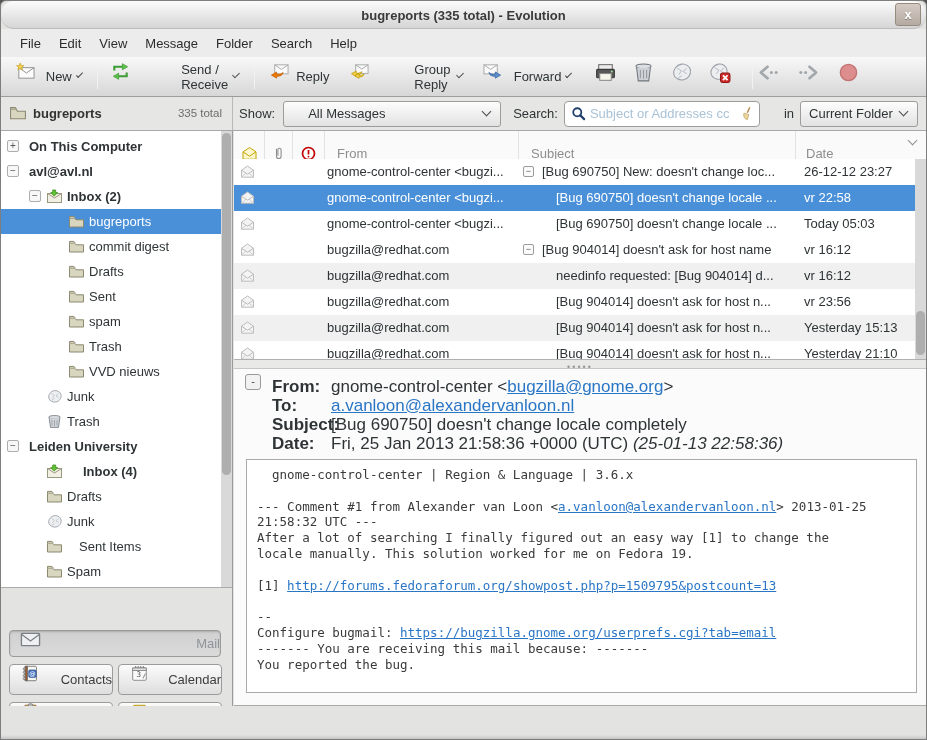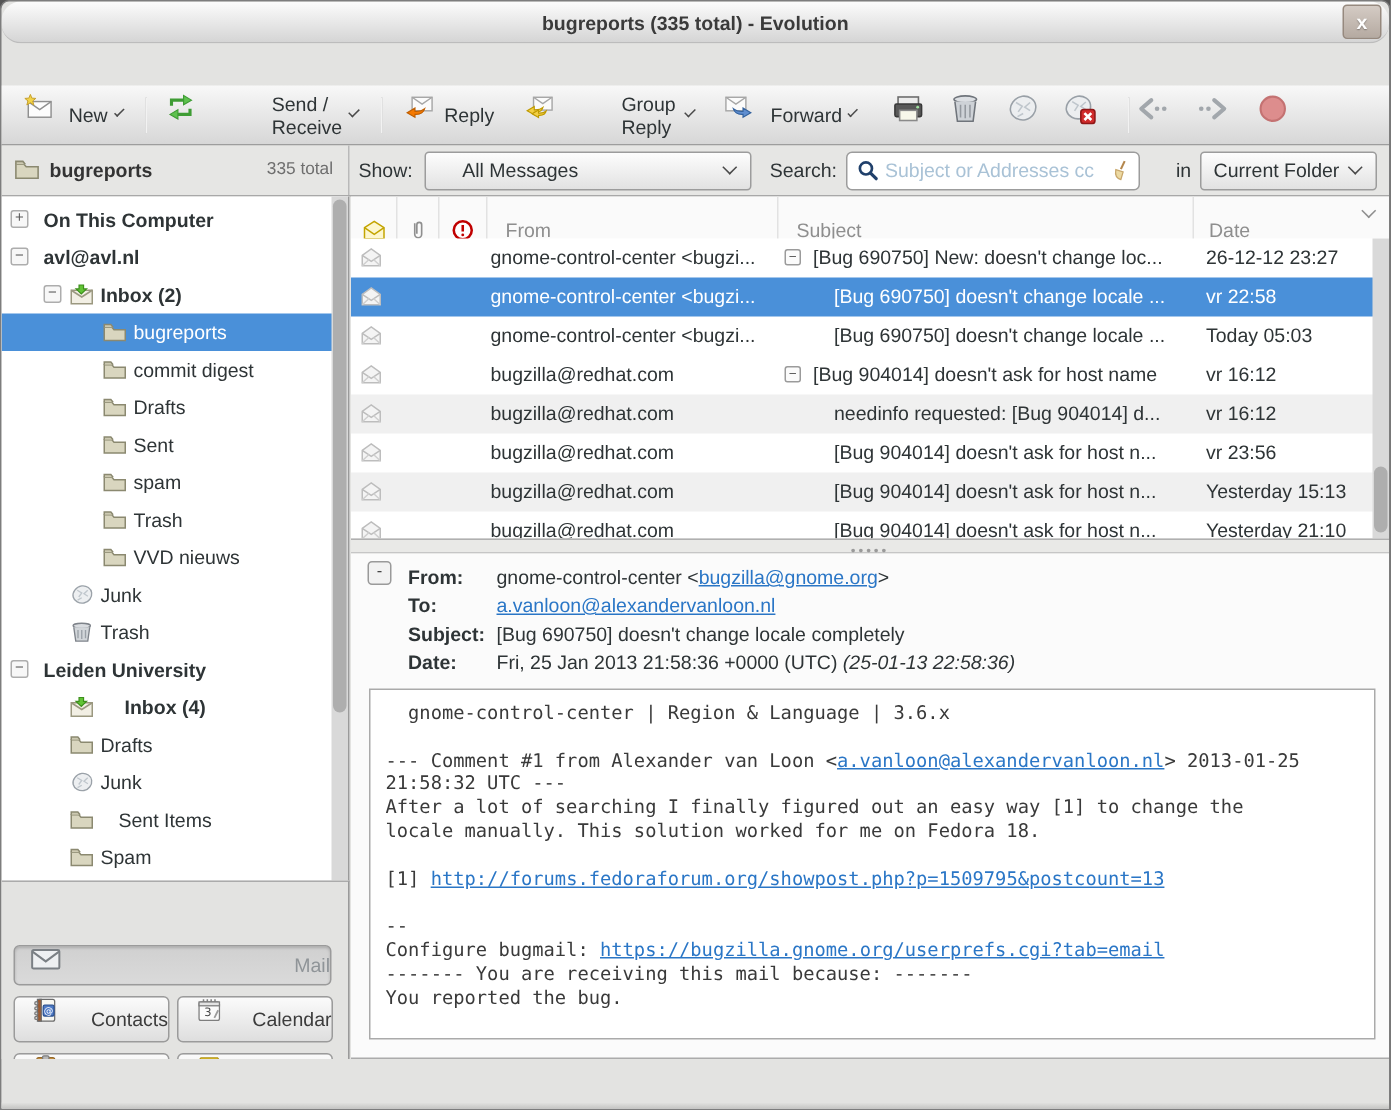--- a/index.html
+++ b/index.html
@@ -115,21 +115,21 @@
               border-top:1px solid #b0b0b0; border-bottom:1px solid #c6c6c6; }
   .splitter .dots { position:absolute; left:50%; top:2px; transform:translateX(-50%); color:#9a9a9a;
                     font-size:9px; letter-spacing:2px; }
 
   
   .preview { position:absolute; left:0; top:238px; width:100%; height:337px; background:#fbfbfb;
              border-bottom:1px solid #ababab; }
   .collapse-btn { position:absolute; left:11px; top:5px; width:16px; height:16px; border:1px solid #9a9a9a;
                   border-radius:3px; background:#f2f2f2; font-size:11px; line-height:13px;
                   text-align:center; color:#444; }
-  .pv-row { position:absolute; left:38px; height:19px; font-size:13px; color:#2e3436; white-space:nowrap; }
+  .pv-row { position:absolute; left:38px; height:19px; font-size:17px; color:#2e3436; white-space:nowrap; }
   .pv-row .pvl { display:inline-block; width:59px; font-weight:bold; }
   .pv-row a, .bl a { color:#2a76c6; text-decoration:underline; }
   .pv-alt { font-style:italic; }
   .body-box { position:absolute; left:12px; top:90px; width:671px; height:234px; background:#fff;
               border:1px solid #aaa; padding:7px 10px; overflow:hidden; }
   .bl { font-family:"DejaVu Sans Mono",monospace; font-size:12.5px; line-height:15.8px;
         color:#3a3a3a; white-space:pre; }
 
   
   .statusbar { position:absolute; left:0; top:705px; width:100%; height:35px; background:#e3e3e1; }
@@ -140,20 +140,29 @@
 </head>
 <body>
 
 <div class="window">
 
   <div class="titlebar">
     <span class="title">bugreports (335 total) - Evolution</span>
     <div class="close-btn">x</div>
   </div>
 
+  <div class="menubar" id="menubar-items">
+      <span>File</span>
+      <span>Edit</span>
+      <span>View</span>
+      <span>Message</span>
+      <span>Folder</span>
+      <span>Search</span>
+      <span>Help</span>
+    </div>
 
   <div class="toolbar">
     <div class="tbtn" style="margin-left:6px">
       <span style="display: inline-block; width: 100%; height: 100%;"><svg viewBox="0 0 22 20">
             <rect x="4" y="6" width="16" height="11" fill="#fcfcfc" stroke="#8f8f8f"></rect>
             <path d="M4 6l8 5.6L20 6" fill="none" stroke="#8f8f8f"></path>
             <path d="M5.5 1l1 2.6 2.8.2-2.2 1.8.8 2.8-2.4-1.6L3 8.4l.8-2.8L1.6 3.8l2.8-.2z" fill="#f2d348" stroke="#c7a02a" stroke-width="0.7"></path>
           </svg></span>
       <span>New</span>
       <span class="chev"></span>
@@ -599,21 +608,21 @@
         </div>
         <div class="pv-row" style="top:65px">
           <span class="pvl">Date:</span><span>Fri, 25 Jan 2013 21:58:36 +0000 (UTC) </span><span class="pv-alt">(25-01-13 22:58:36)</span>
         </div>
         <div class="body-box" id="body-box">
             <div class="bl"><span>  gnome-control-center | Region &amp; Language | 3.6.x</span></div>
             <div class="bl">&nbsp;</div>
             <div class="bl"><span>--- Comment #1 from Alexander van Loon &lt;</span><a href="#">a.vanloon@alexandervanloon.nl</a><span>&gt; 2013-01-25</span></div>
             <div class="bl"><span>21:58:32 UTC ---</span></div>
             <div class="bl"><span>After a lot of searching I finally figured out an easy way [1] to change the</span></div>
-            <div class="bl"><span>locale manually. This solution worked for me on Fedora 18.</span></div>
+            <div class="bl"><span>locale manually. This solution worked for me on Fedora 19.</span></div>
             <div class="bl">&nbsp;</div>
             <div class="bl"><span>[1] </span><a href="#">http://forums.fedoraforum.org/showpost.php?p=1509795&amp;postcount=13</a></div>
             <div class="bl">&nbsp;</div>
             <div class="bl"><span>--</span></div>
             <div class="bl"><span>Configure bugmail: </span><a href="#">https://bugzilla.gnome.org/userprefs.cgi?tab=email</a></div>
             <div class="bl"><span>------- You are receiving this mail because: -------</span></div>
             <div class="bl"><span>You reported the bug.</span></div>
           </div>
       </div>
     </div>

